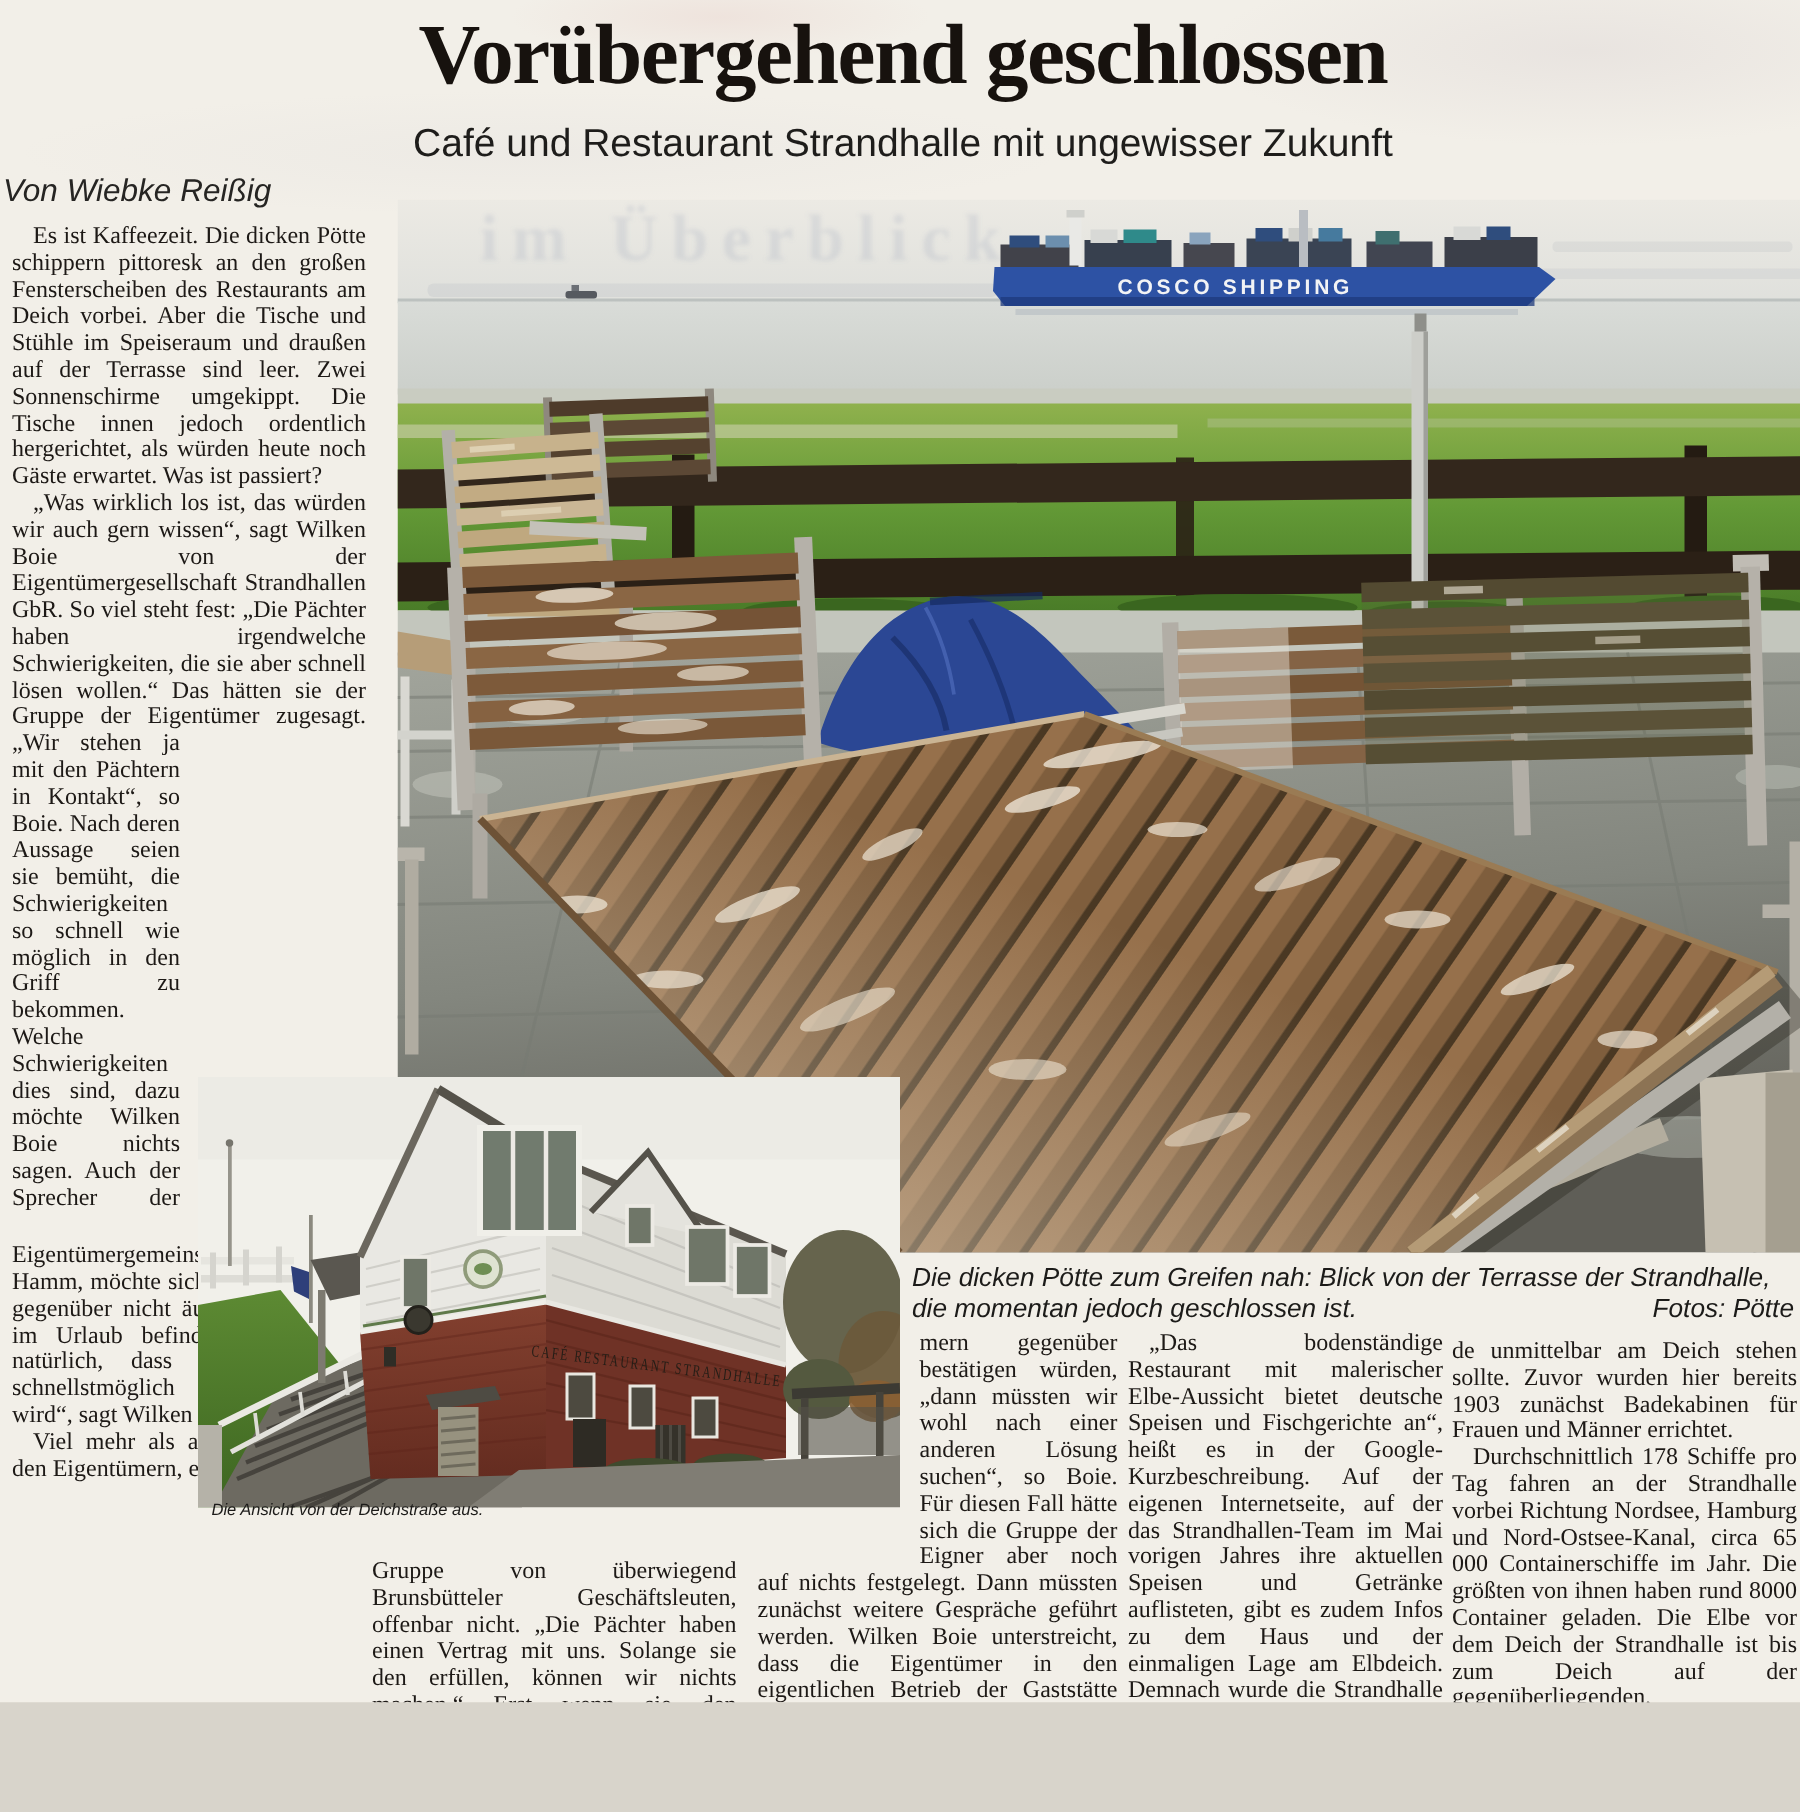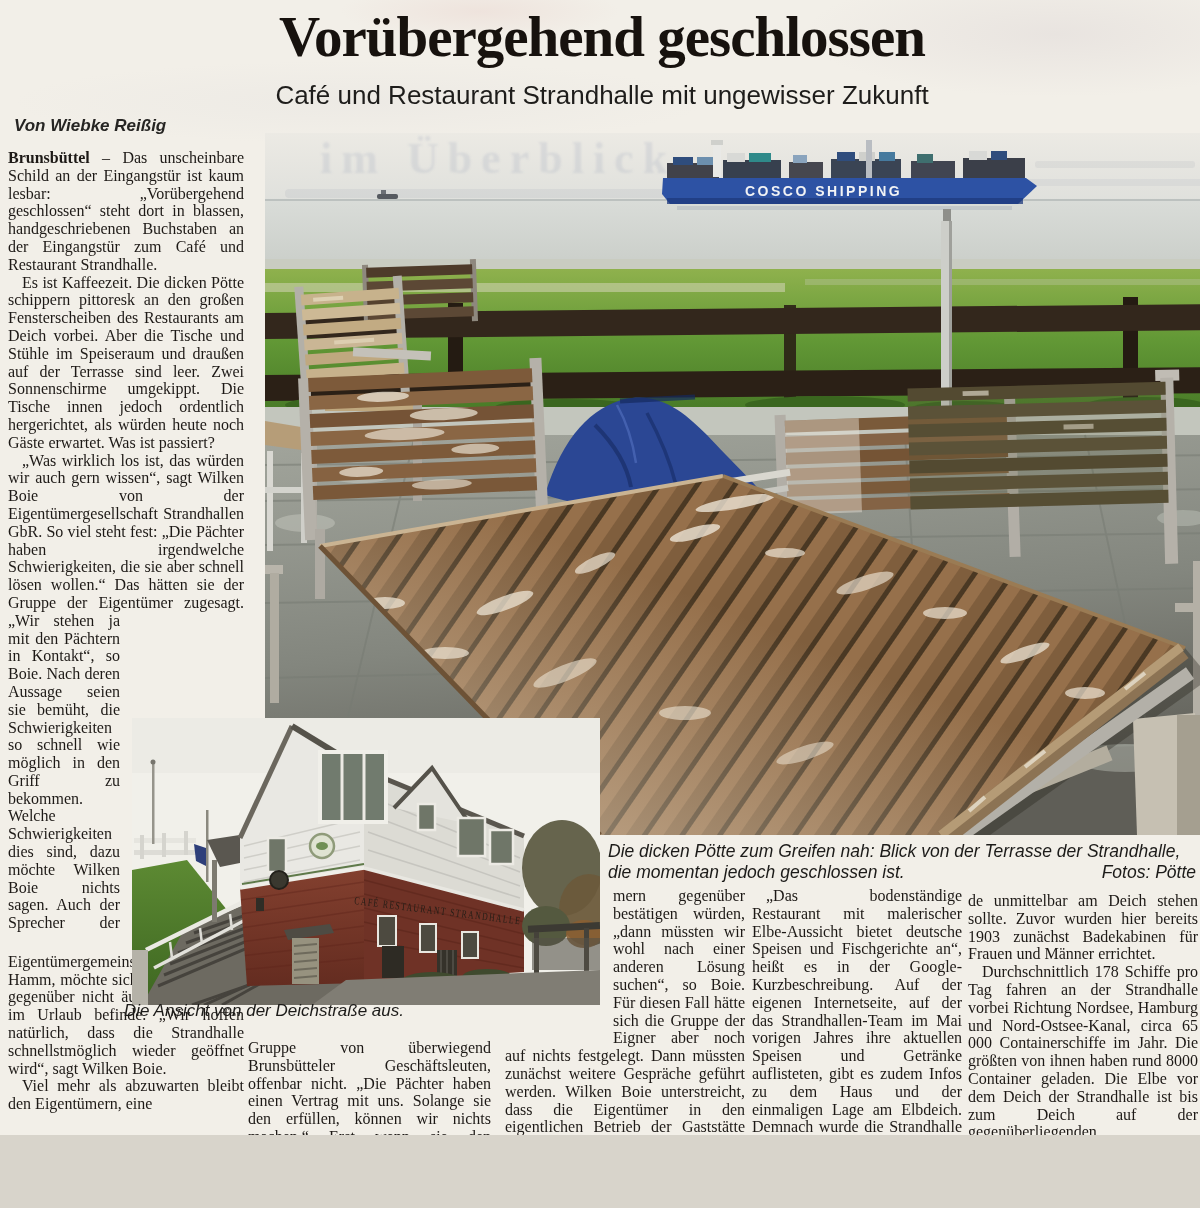--- a/index.html
+++ b/index.html
@@ -16,22 +16,22 @@
     position:absolute; left:240px; top:4px; width:724px; margin:0;
     font-family:"Liberation Serif", serif; font-weight:700; font-size:57px;
     letter-spacing:-1px; text-align:center; color:#17120e; white-space:nowrap;
   }
   .subheadline{
     position:absolute; left:240px; top:80px; width:724px; margin:0;
     font-family:"Liberation Sans", sans-serif; font-weight:400; font-size:26px;
     text-align:center; color:#1e1d1b;
   }
   .byline{
-    position:absolute; left:14px; top:116px;
-    font-family:"Liberation Sans", sans-serif; font-style:italic; font-size:17px; color:#262523;font-weight:bold;
+    position:absolute; left:2px; top:116px;
+    font-family:"Liberation Sans", sans-serif; font-style:italic; font-size:21px; color:#262523;
   }
   .bodycol{
     position:absolute; font-size:16px; line-height:17.8px; text-align:justify;
     hyphens:auto; -webkit-hyphens:auto; overflow:hidden; color:#1d1916;
   }
   .bodycol p{margin:0;}
   .bodycol p.ind{text-indent:14px;}
   .col1{left:8px;  top:149px;  width:236px; height:1059px;}
   .col2{left:248px; top:1039px; width:243px; height:169px;}
   .col3{left:505px; top:887px;  width:240px; height:321px;}
@@ -41,36 +41,35 @@
   .wrap-spacer-l{float:left;  width:101px; height:150px; margin-right:7px; margin-bottom:3px;}
   .photo-main{position:absolute; left:250px; top:133px; width:950px; height:702px;padding-left:15px;}
   .photo-small{position:absolute; left:132px; top:718px; width:468px; height:287px;}
   .caption-main{
     position:absolute; left:608px; top:841px; width:590px;
     font-family:"Liberation Sans", sans-serif; font-style:italic; font-size:17.5px;
     line-height:21px; color:#1c1b19;
   }
   .caption-main .credit{position:absolute; right:2px; top:21px;}
   .caption-small{
-    position:absolute; left:124px; top:1001px; width:430px;
-    font-family:"Liberation Sans", sans-serif; font-style:italic; font-size:17px; color:#1c1b19;
+    position:absolute; left:141px; top:1001px; width:430px;
+    font-family:"Liberation Sans", sans-serif; font-style:italic; font-size:11px; color:#1c1b19;
   }
   svg{display:block;}
 </style>
 </head>
 <body>
 
 <div class="page">
 
   <h1 class="headline">Vorübergehend geschlossen</h1>
   <h2 class="subheadline">Café und Restaurant Strandhalle mit ungewisser Zukunft</h2>
   <div class="byline">Von Wiebke Reißig</div>
 
   <div class="bodycol col1">
-    <p><b>Brunsbüttel</b><span> – Das unscheinbare Schild an der Eingangstür ist kaum lesbar: „Vorübergehend geschlossen“ steht dort in blassen, handgeschriebenen Buchstaben an der Eingangstür zum Café und Restaurant Strandhalle.</span></p>
     <p class="ind">Es ist Kaffeezeit. Die dicken Pötte schippern pittoresk an den großen Fensterscheiben des Restaurants am Deich vorbei. Aber die Tische und Stühle im Speiseraum und draußen auf der Terrasse sind leer. Zwei Sonnenschirme umgekippt. Die Tische innen jedoch ordentlich hergerichtet, als würden heute noch Gäste erwartet. Was ist passiert?</p>
     <p class="ind"><span>„Was wirklich los ist, das würden wir auch gern wissen“, sagt Wilken Boie von der Eigentümergesellschaft Strandhallen GbR. So viel steht fest: „Die Pächter haben irgendwelche Schwierigkeiten, die sie aber schnell lösen wollen.“ Das hätten sie der Gruppe der Eigentümer zugesagt. „Wir stehen ja</span> <span class="wrap-spacer-r"></span><span>mit den Pächtern in Kontakt“, so Boie. Nach deren Aussage seien sie bemüht, die Schwierigkeiten so schnell wie möglich in den Griff zu bekommen. Welche Schwierigkeiten dies sind, dazu möchte Wilken Boie nichts sagen. Auch der Sprecher der Eigentümergemeinschaft, Lars Hamm, möchte sich unserer Zeitung gegenüber nicht äußern, da er sich im Urlaub befinde. „Wir hoffen natürlich, dass die Strandhalle schnellstmöglich wieder geöffnet wird“, sagt Wilken Boie.</span></p>
     <p class="ind">Viel mehr als abzuwarten bleibt den Eigentümern, eine</p>
   </div>
 
   <div class="photo-main">
     <svg viewBox="0 0 950 702" width="950" height="702">
       <defs>
         <linearGradient id="sky" x1="0" y1="0" x2="0" y2="1">
           <stop offset="0" stop-color="#eceae4"></stop>

